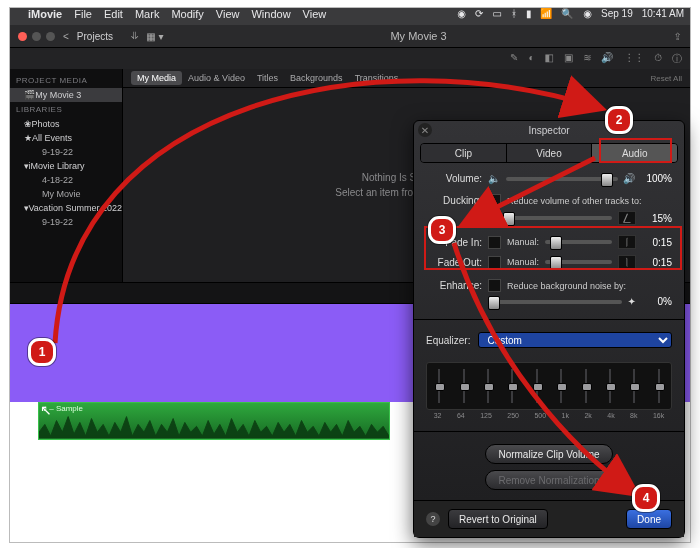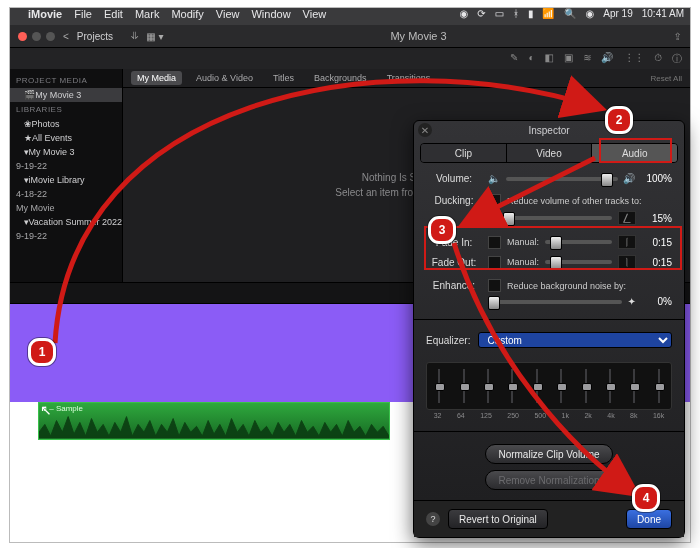--- a/index.html
+++ b/index.html
@@ -33,23 +33,23 @@
   .titlebar .title{flex:1;text-align:center;color:#bdbdbd;font-size:11px}
   .toolbar{height:22px;background:#232325;border-bottom:1px solid #000;display:flex;align-items:center;padding:0 8px;gap:10px}
   .toolbar .right{margin-left:auto;display:flex;gap:10px;color:#888}
   
   .body{position:absolute;top:44px;bottom:0;left:0;right:0;display:flex;flex-direction:column}
   .upper{flex:0 0 213px;display:flex;border-bottom:1px solid #000;background:#1f1f21}
   .sidebar{width:112px;background:var(--bg-panel);border-right:1px solid #000;padding:4px 0;font-size:9px;color:#cfcfd1}
   .sb-h{color:#7c7c80;font-size:8px;padding:3px 6px;letter-spacing:.5px}
   .sb-i{padding:2px 6px 2px 14px;white-space:nowrap}
   .sb-i.sel{background:#3b3b3e}
-  .sb-i.sub{padding-left:6px;color:#a8a8aa}
+  .sb-i.sub{padding-left:32px;color:#a8a8aa}
   .viewer{flex:1;display:flex;flex-direction:column}
-  .viewer-tabs{height:18px;display:flex;gap:8px;padding:0 8px;align-items:center;border-bottom:1px solid #000;font-size:9px;color:#a9a9ab}
+  .viewer-tabs{height:18px;display:flex;padding:0 8px;align-items:center;border-bottom:1px solid #000;font-size:9px;color:#a9a9ab}
   .vt{height:14px;padding:0 6px;border-radius:3px;display:flex;align-items:center}
   .vt.on{background:#4a4a4d;color:#fff}
   .viewer-main{flex:1;display:flex;align-items:center;justify-content:center;color:#8a8a8c;font-size:10px;text-align:center;line-height:1.5}
   
   .lower{flex:1;background:var(--bg-darker);display:flex;flex-direction:column}
   .tl-top{height:20px;border-bottom:1px solid #000;display:flex;align-items:center;justify-content:flex-end;padding:0 8px;color:#777;font-size:9px}
   .tl-canvas{flex:1;position:relative;background:#8b5cf6}
   .whiteband{position:absolute;left:0;right:0;bottom:0;height:140px;background:#fff}
   .clip-audio{position:absolute;left:28px;right:300px;top:98px;height:36px;background:linear-gradient(#2fa93e,#176a23);border:1px solid #39c24a;overflow:hidden}
   .clip-audio .label{position:absolute;top:1px;left:4px;font-size:8px;color:#d9ffd9}
@@ -59,21 +59,21 @@
   
   .inspector{position:absolute;left:403px;top:112px;width:270px;background:linear-gradient(#333336,#1d1d1f);border:1px solid #000;border-radius:6px;box-shadow:0 6px 20px rgba(0,0,0,.6)}
   .insp-title{height:18px;display:flex;align-items:center;justify-content:center;color:#cfcfd2;font-size:10px;position:relative}
   .insp-close{position:absolute;left:4px;top:2px;width:14px;height:14px;border-radius:7px;background:#222;color:#888;display:flex;align-items:center;justify-content:center;font-size:10px}
   .insp-tabs{display:flex;margin:4px 6px;border-radius:4px;overflow:hidden;border:1px solid #000}
   .insp-tab{flex:1;height:18px;background:#2f2f32;display:flex;align-items:center;justify-content:center;font-size:10px;color:#ddd;border-right:1px solid #000}
   .insp-tab:last-child{border-right:none}
   .insp-tab.on{background:#555}
   .insp-body{padding:6px 12px 10px 12px;display:flex;flex-direction:column;gap:10px;font-size:10px;color:#ddd}
   .row{display:flex;align-items:center;gap:6px}
-  .row .lab{width:56px;text-align:center;color:#ddd}
+  .row .lab{width:56px;text-align:right;color:#ddd}
   .slider{flex:1;height:4px;background:#555;border-radius:2px;position:relative}
   .slider .knob{position:absolute;top:-4px;width:10px;height:12px;background:linear-gradient(#eee,#888);border-radius:2px;border:1px solid #000}
   .val{width:30px;text-align:right;color:#fff}
   .chk{width:11px;height:11px;background:#111;border:1px solid #444}
   .sub-lab{font-size:9px;color:#ccc}
   .fade-block{border:0px solid transparent;display:flex;flex-direction:column;gap:6px}
   .curve{width:16px;height:12px;background:#111;border:1px solid #333;display:flex;align-items:center;justify-content:center;color:#888;font-size:9px}
   .sep{height:1px;background:#000;margin:2px -12px}
   .eq{display:flex;align-items:center;gap:8px}
   .eq select{flex:1}
@@ -113,21 +113,21 @@
     <span class="spacer"></span>
     <span class="status">
       <span class="icon">◉</span>
       <span class="icon">⟳</span>
       <span class="icon">▭</span>
       <span class="icon">ᚼ</span>
       <span class="icon">▮</span>
       <span class="icon">📶</span>
       <span class="icon">🔍</span>
       <span class="icon">◉</span>
-      <span>Apr 19</span>
+      <span>Sep 19</span>
       <span>10:41 AM</span>
     </span>
   </div>
 
   <div class="win">
     <div class="titlebar">
       <div class="traffic">
         <span class="dot" style="background:#ff5f57"></span>
         <span class="dot" style="background:#555"></span>
         <span class="dot" style="background:#555"></span>
@@ -156,21 +156,20 @@
     </div>
 
     <div class="body">
       <div class="upper">
         <div class="sidebar">
           <div class="sb-h">PROJECT MEDIA</div>
           <div class="sb-i sel"><span class="icon">🎬 </span><span>My Movie 3</span></div>
           <div class="sb-h">LIBRARIES</div>
           <div class="sb-i"><span class="icon">❀ </span><span>Photos</span></div>
           <div class="sb-i"><span class="icon">★ </span><span>All Events</span></div>
-          <div class="sb-i"><span class="icon">▾ </span><span>My Movie 3</span></div>
           <div class="sb-i sub">9-19-22</div>
           <div class="sb-i"><span class="icon">▾ </span><span>iMovie Library</span></div>
           <div class="sb-i sub">4-18-22</div>
           <div class="sb-i sub">My Movie</div>
           <div class="sb-i"><span class="icon">▾ </span><span>Vacation Summer 2022</span></div>
           <div class="sb-i sub">9-19-22</div>
         </div>
 
         <div class="viewer">
           <div class="viewer-tabs">

